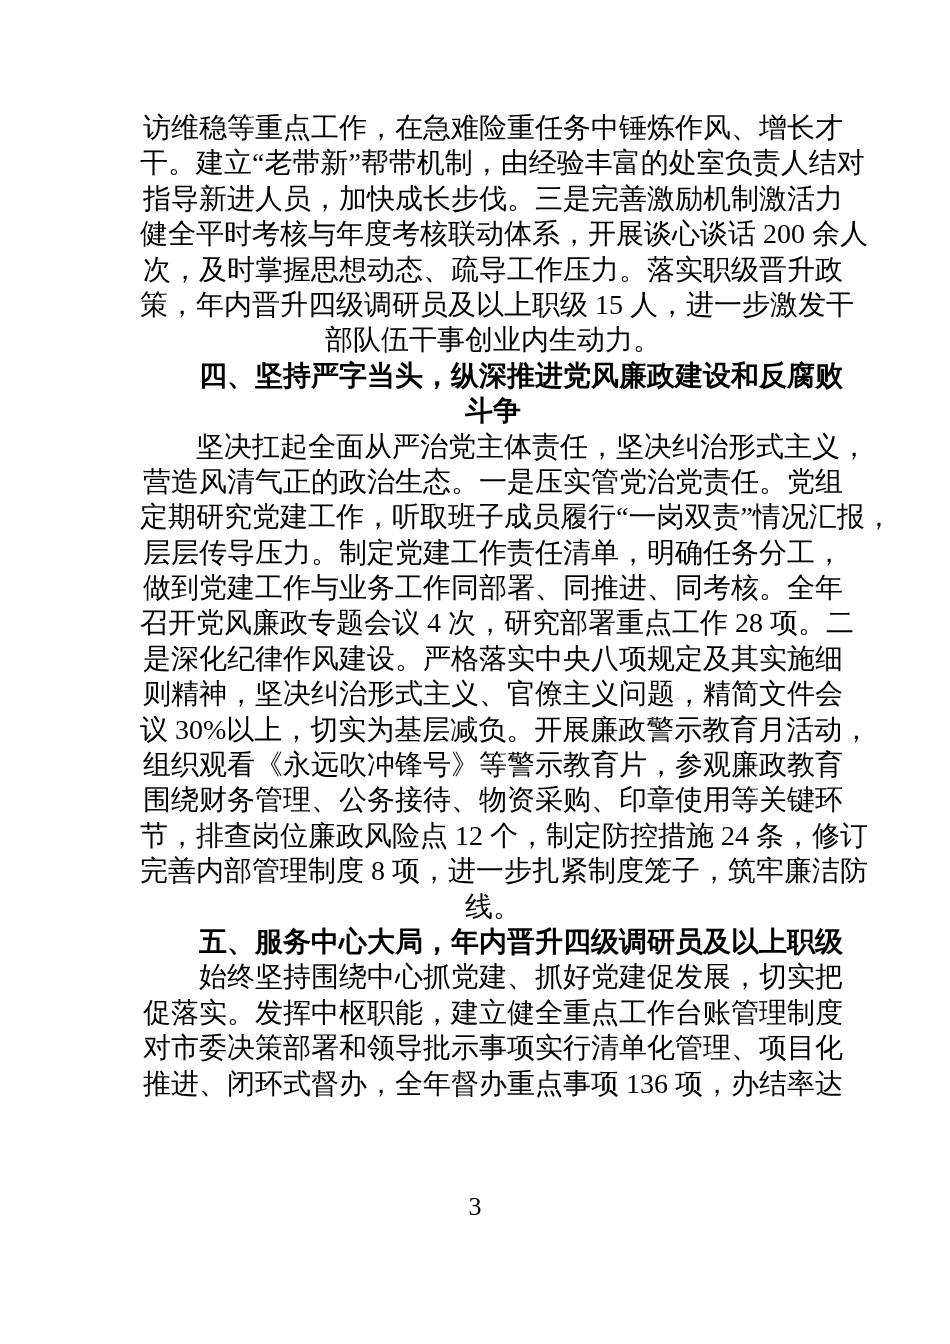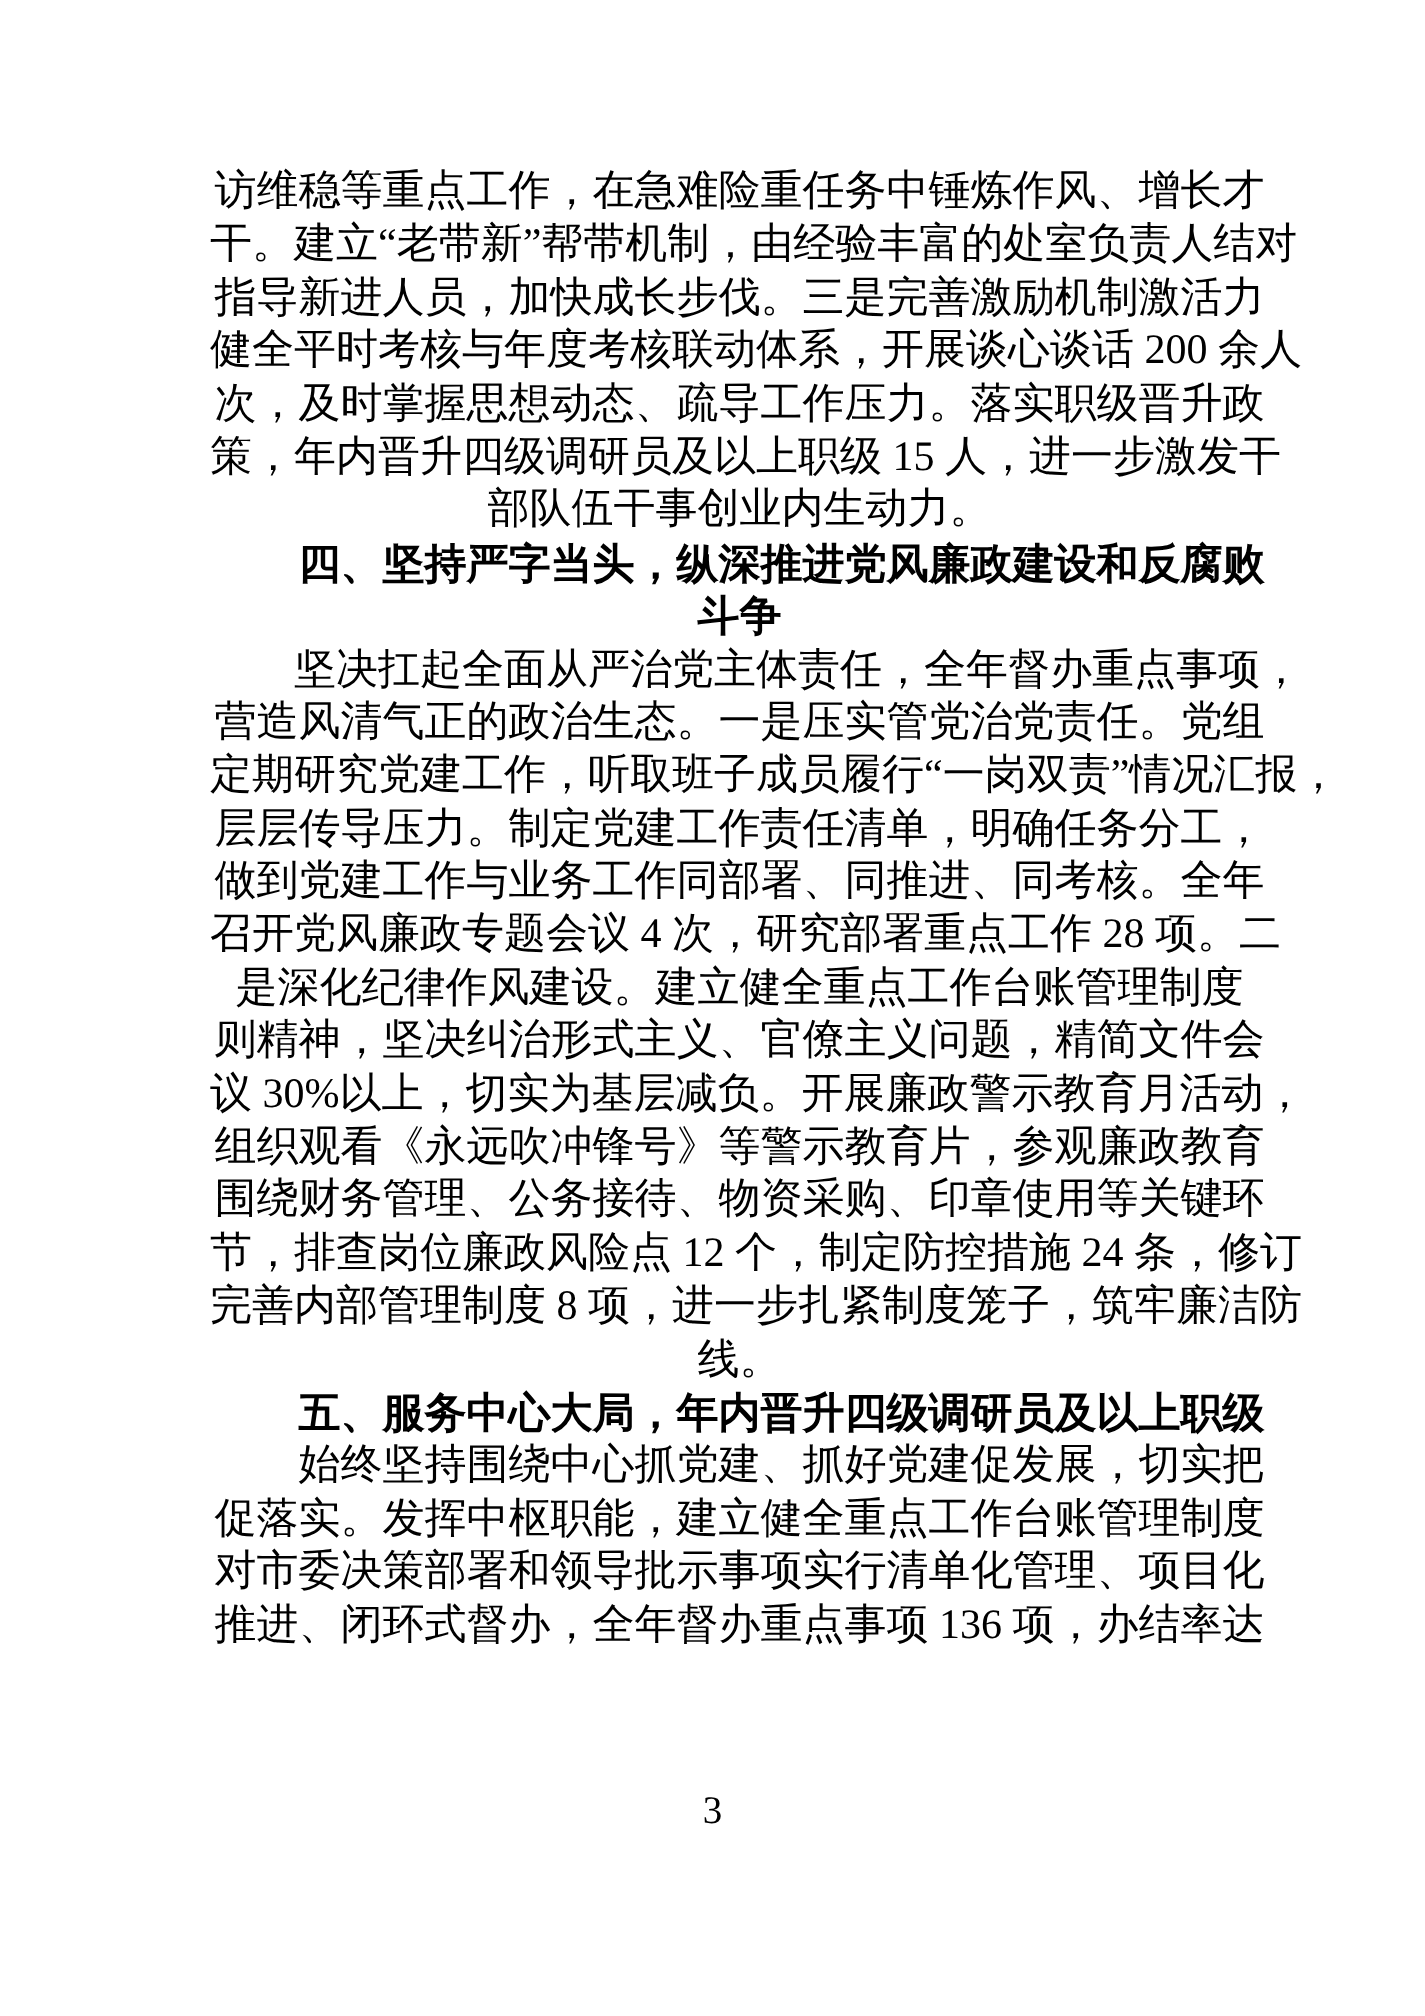--- a/index.html
+++ b/index.html
@@ -66,27 +66,27 @@
         <div class="line">健全平时考核与年度考核联动体系，开展谈心谈话 200 余人</div>
         <div class="line">次，及时掌握思想动态、疏导工作压力。落实职级晋升政</div>
         <div class="line">策，年内晋升四级调研员及以上职级 15 人，进一步激发干</div>
         <div class="line">部队伍干事创业内生动力。</div>
       </div>
       <div class="block bold">
         <div class="line indent">四、坚持严字当头，纵深推进党风廉政建设和反腐败</div>
         <div class="line">斗争</div>
       </div>
       <div class="block">
-        <div class="line indent">坚决扛起全面从严治党主体责任，全年督办重点事项，</div>
+        <div class="line indent">坚决扛起全面从严治党主体责任，坚决纠治形式主义，</div>
         <div class="line">营造风清气正的政治生态。一是压实管党治党责任。党组</div>
         <div class="line">定期研究党建工作，听取班子成员履行“一岗双责”情况汇报，</div>
         <div class="line">层层传导压力。制定党建工作责任清单，明确任务分工，</div>
         <div class="line">做到党建工作与业务工作同部署、同推进、同考核。全年</div>
         <div class="line">召开党风廉政专题会议 4 次，研究部署重点工作 28 项。二</div>
-        <div class="line">是深化纪律作风建设。建立健全重点工作台账管理制度</div>
+        <div class="line">是深化纪律作风建设。严格落实中央八项规定及其实施细</div>
         <div class="line">则精神，坚决纠治形式主义、官僚主义问题，精简文件会</div>
         <div class="line">议 30%以上，切实为基层减负。开展廉政警示教育月活动，</div>
         <div class="line">组织观看《永远吹冲锋号》等警示教育片，参观廉政教育</div>
         <div class="line">围绕财务管理、公务接待、物资采购、印章使用等关键环</div>
         <div class="line">节，排查岗位廉政风险点 12 个，制定防控措施 24 条，修订</div>
         <div class="line">完善内部管理制度 8 项，进一步扎紧制度笼子，筑牢廉洁防</div>
         <div class="line">线。</div>
       </div>
       <div class="block bold">
         <div class="line indent">五、服务中心大局，年内晋升四级调研员及以上职级</div>

